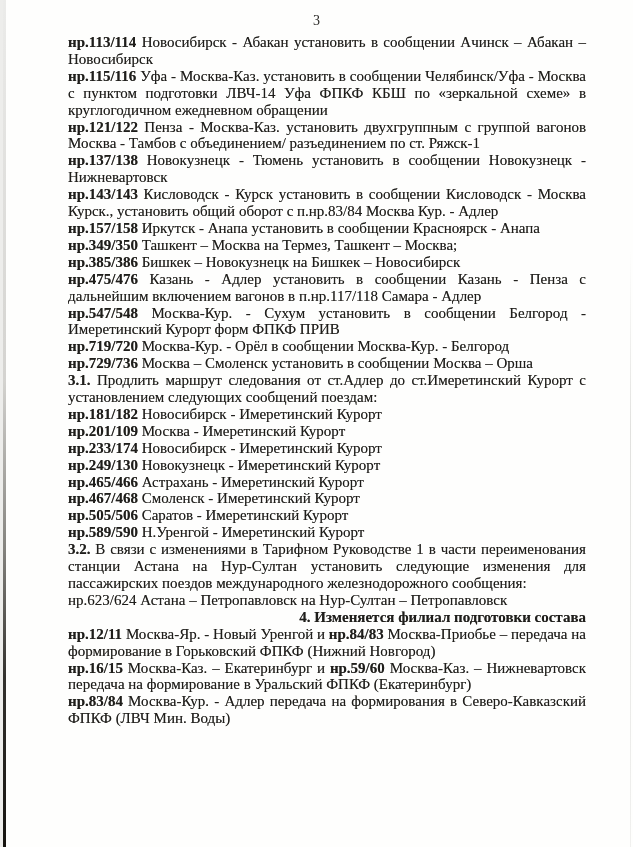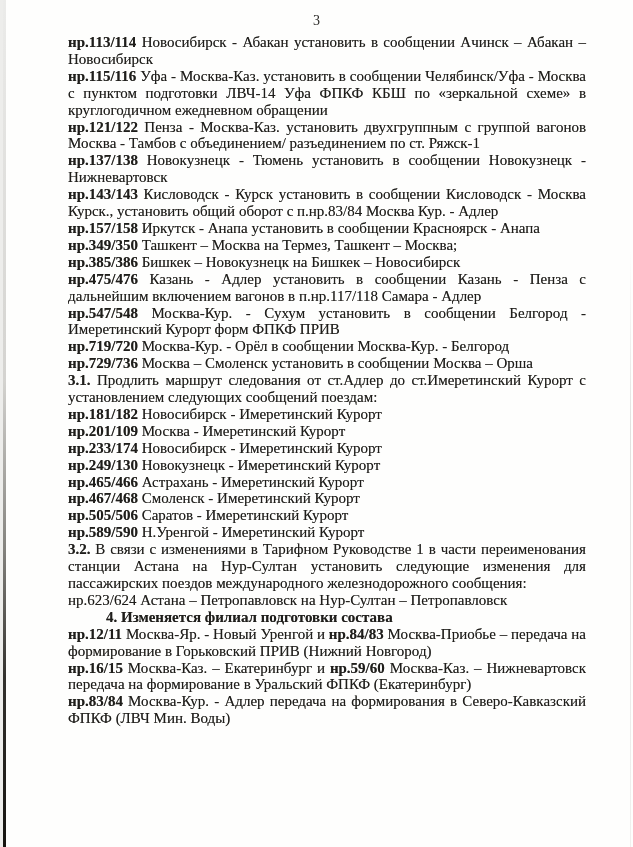--- a/index.html
+++ b/index.html
@@ -79,18 +79,18 @@
       <p class="para"><span class="seg bold">нр.181/182</span><span class="seg"> Новосибирск - Имеретинский Курорт</span></p>
       <p class="para"><span class="seg bold">нр.201/109</span><span class="seg"> Москва - Имеретинский Курорт</span></p>
       <p class="para"><span class="seg bold">нр.233/174</span><span class="seg"> Новосибирск - Имеретинский Курорт</span></p>
       <p class="para"><span class="seg bold">нр.249/130</span><span class="seg"> Новокузнецк - Имеретинский Курорт</span></p>
       <p class="para"><span class="seg bold">нр.465/466</span><span class="seg"> Астрахань - Имеретинский Курорт</span></p>
       <p class="para"><span class="seg bold">нр.467/468</span><span class="seg"> Смоленск - Имеретинский Курорт</span></p>
       <p class="para"><span class="seg bold">нр.505/506</span><span class="seg"> Саратов - Имеретинский Курорт</span></p>
       <p class="para"><span class="seg bold">нр.589/590</span><span class="seg"> Н.Уренгой - Имеретинский Курорт</span></p>
       <p class="para"><span class="seg bold">3.2.</span><span class="seg"> В связи с изменениями в Тарифном Руководстве 1 в части переименования станции Астана на Нур-Султан установить следующие изменения для пассажирских поездов международного железнодорожного сообщения:</span></p>
       <p class="para"><span class="seg">нр.623/624 Астана – Петропавловск на Нур-Султан – Петропавловск</span></p>
-      <p class="para" style="text-align: left; padding-left: 38px;"><span class="seg bold">4. Изменяется филиал подготовки состава</span></p>
-      <p class="para"><span class="seg bold">нр.12/11</span><span class="seg"> Москва-Яр. - Новый Уренгой и </span><span class="seg bold">нр.84/83</span><span class="seg"> Москва-Приобье – передача на формирование в Горьковский ПРИВ (Нижний Новгород)</span></p>
+      <p class="para" style="text-align: right; padding-left: 38px;"><span class="seg bold">4. Изменяется филиал подготовки состава</span></p>
+      <p class="para"><span class="seg bold">нр.12/11</span><span class="seg"> Москва-Яр. - Новый Уренгой и </span><span class="seg bold">нр.84/83</span><span class="seg"> Москва-Приобье – передача на формирование в Горьковский ФПКФ (Нижний Новгород)</span></p>
       <p class="para"><span class="seg bold">нр.16/15</span><span class="seg"> Москва-Каз. – Екатеринбург и </span><span class="seg bold">нр.59/60</span><span class="seg"> Москва-Каз. – Нижневартовск передача на формирование в Уральский ФПКФ (Екатеринбург)</span></p>
       <p class="para"><span class="seg bold">нр.83/84</span><span class="seg"> Москва-Кур. - Адлер передача на формирования в Северо-Кавказский ФПКФ (ЛВЧ Мин. Воды)</span></p>
     </div>
 </div>
 
 </body></html>

